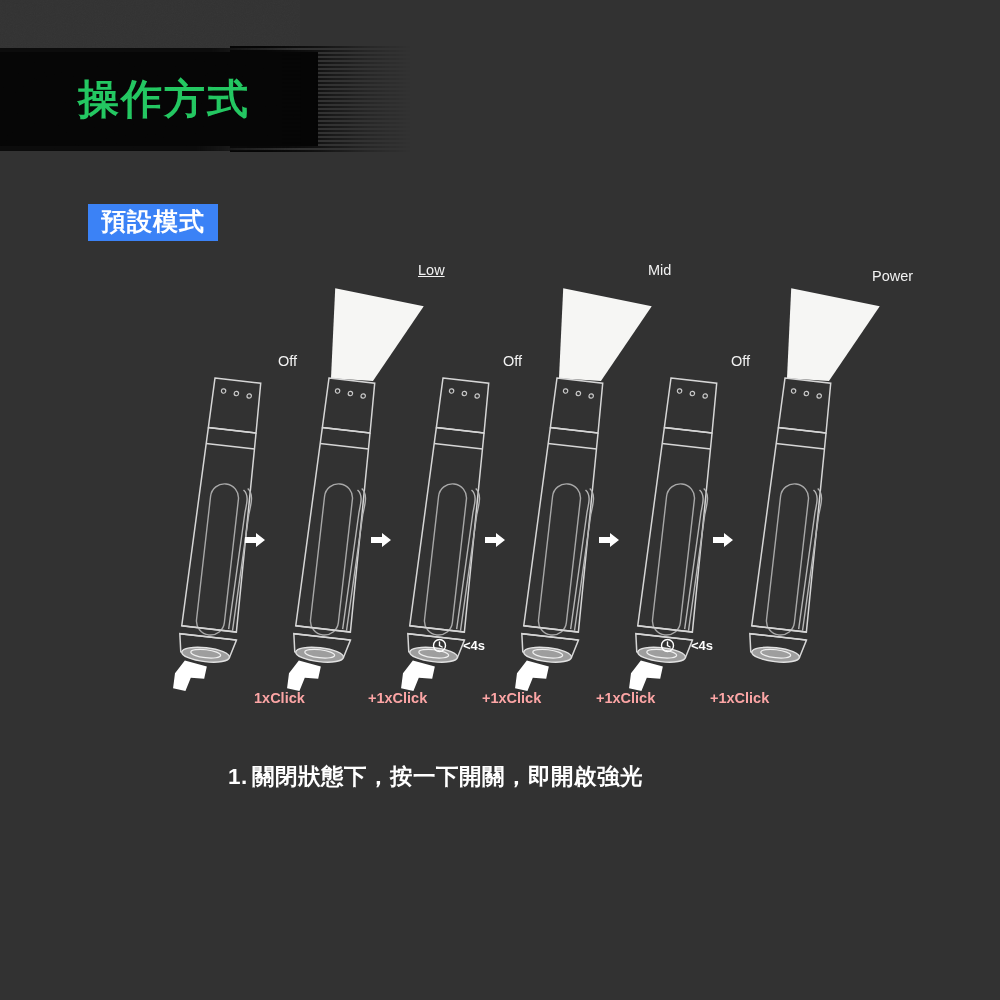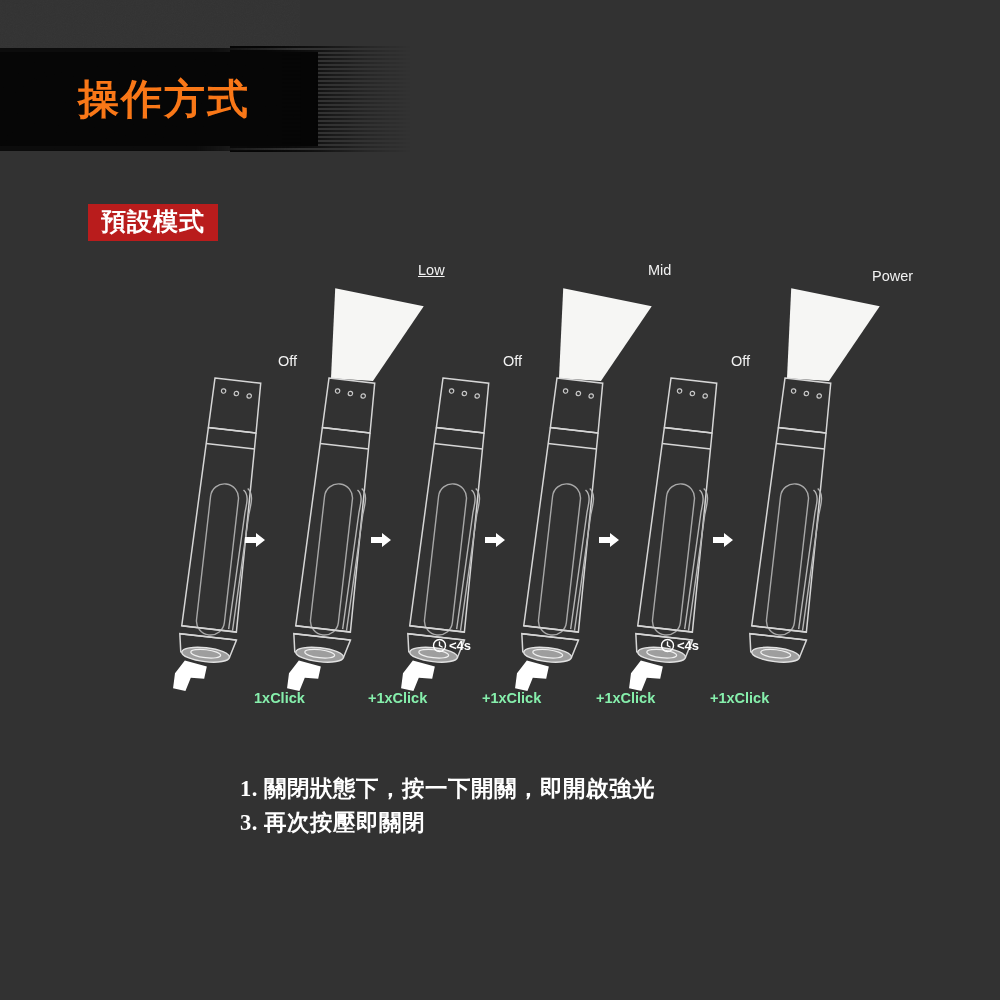--- a/index.html
+++ b/index.html
@@ -35,51 +35,51 @@
     -webkit-mask-image:linear-gradient(to right,#000 0%,#000 70%,rgba(0,0,0,0) 100%);
     mask-image:linear-gradient(to right,#000 0%,#000 70%,rgba(0,0,0,0) 100%);
   }
   #banner .wisp-bot{
     position:absolute;left:0;bottom:-5px;width:300px;height:5px;background:#0b0b0b;
     -webkit-mask-image:linear-gradient(to right,#000 0%,#000 65%,rgba(0,0,0,0) 100%);
     mask-image:linear-gradient(to right,#000 0%,#000 65%,rgba(0,0,0,0) 100%);
   }
   #banner-title{
     position:absolute;left:78px;top:50%;transform:translateY(-50%);
-    color:#f97316;font-size:41px;font-weight:bold;letter-spacing:2px;
+    color:#22c55e;font-size:41px;font-weight:bold;letter-spacing:2px;
     white-space:nowrap;z-index:3;
   }
   
   #mode-badge{
     position:absolute;left:88px;top:204px;z-index:12;
-    background:#b91c1c;color:#fff;
+    background:#3b82f6;color:#fff;
     font-size:25px;font-weight:bold;letter-spacing:1px;
     padding:5px 13px 7px 13px;line-height:1;
   }
   
   #diagram{position:absolute;left:0;top:0;width:1000px;height:1000px;z-index:8;}
   .lbl{
     position:absolute;color:#f2f2f2;font-size:14.5px;white-space:nowrap;z-index:14;
   }
   .clicklbl{
-    position:absolute;color:#86efac;font-size:14.5px;font-weight:bold;white-space:nowrap;z-index:14;
+    position:absolute;color:#fca5a5;font-size:14.5px;font-weight:bold;white-space:nowrap;z-index:14;
   }
   .timer{
     position:absolute;color:#fff;font-size:13px;font-weight:bold;white-space:nowrap;z-index:14;
-    display:flex;align-items:center;gap:2px;
+    display:flex;align-items:center;gap:16px;
   }
   
   #instructions{
     position:absolute;left:228px;top:760px;z-index:14;
   }
   #instructions li{
     color:#fff;font-size:22.5px;font-weight:bold;line-height:1.52;
     letter-spacing:.5px;list-style:none;white-space:nowrap;
   }
-  #instructions ol{margin:12px;padding:0;font-family:Liberation Serif, serif;}
+  #instructions ol{margin:0;padding:0;}
   .num{display:inline-block;min-width:24px;}
 </style>
 </head>
 <body>
 
 <div id="banner">
   <div class="wisp-top"></div>
   <div class="slab"></div>
   <div class="feather"></div>
   <div class="wisp-bot"></div>
@@ -191,21 +191,20 @@
         <path d="M8,4.2 L8,8 L10.8,9.6" fill="none" stroke="#fff" stroke-width="1.5" stroke-linecap="round"></path>
       </svg>
       <span>&lt;4s</span>
     </div>
     <div class="lbl" style="left: 872px; top: 262px; margin-top: 6px;">Power</div>
   </div>
 
 <div id="instructions">
   <ol>
       <li><span class="num">1.</span><span>關閉狀態下，按一下開關，即開啟強光</span></li>
-      <li><span class="num">3.</span><span>再次按壓即關閉</span></li>
     </ol>
 </div>
 
 <svg id="noise" xmlns="http://www.w3.org/2000/svg">
   <filter id="fnoise">
     <feTurbulence type="fractalNoise" baseFrequency="0.9" numOctaves="3" stitchTiles="stitch"></feTurbulence>
     <feColorMatrix type="saturate" values="0"></feColorMatrix>
   </filter>
   <rect width="100%" height="100%" filter="url(#fnoise)" opacity="0.32"></rect>
 </svg>

